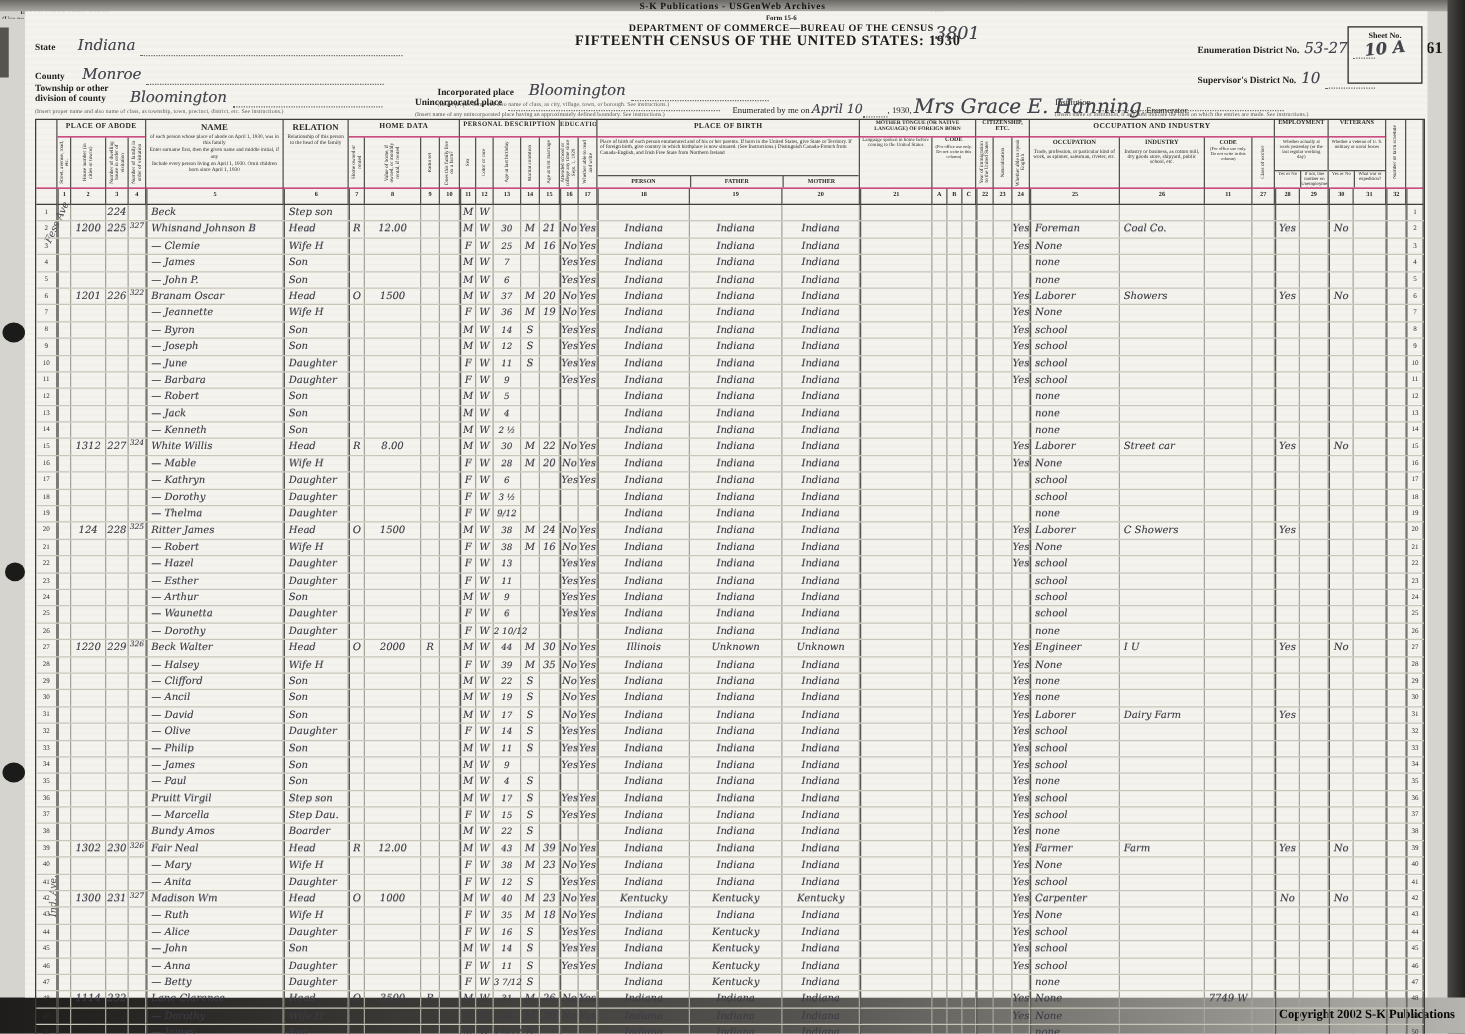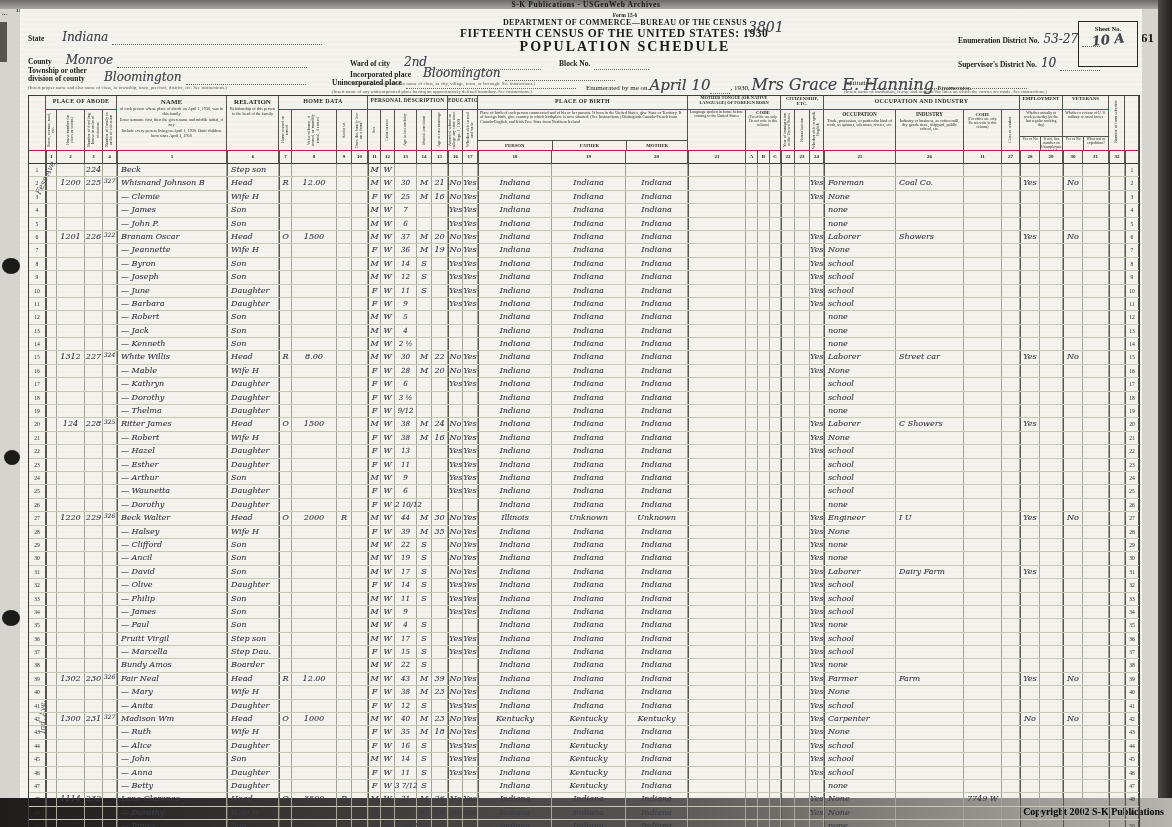--- a/index.html
+++ b/index.html
@@ -103,38 +103,30 @@
     <span class="ink big" style="margin-left:10px;">Monroe</span>
     <span class="dots" style="width:190px;"></span>
   </div>
 
   <div class="abs" style="left:330px;top:18px;width:320px;margin-top:36px;">
     <span class="lbl">Incorporated place</span>
     <span class="ink big" style="margin-left:8px;">Bloomington</span>
     <span class="dots" style="width:110px;"></span>
     <div class="tiny">(Insert proper name and also name of class, as city, village, town, or borough.   See instructions.)</div>
   </div>
-  <div class="abs" style="left:330px;top:43px;">
-    <span class="lbl">Ward of city</span>
-    <span class="ink big" style="margin-left:10px;">2nd</span>
-    <span class="dots" style="width:110px;"></span>
-    <span class="lbl" style="margin-left:14px;">Block No.</span>
-    <span class="dots" style="width:55px;"></span>
-  </div>
   <div class="abs" style="left:312px;top:62px;width:320px;">
     <span class="lbl">Unincorporated place</span>
     <span class="dots" style="width:170px;"></span>
     <div class="tiny">(Insert name of any unincorporated place having an approximately defined boundary.   See instructions.)</div>
   </div>
 
   <div class="abs" style="left:440px;top:3px;width:330px;">
     <div id="form-id">Form 15-6</div>
     <div id="dept">DEPARTMENT OF COMMERCE—BUREAU OF THE CENSUS</div>
     <div id="census-title">FIFTEENTH CENSUS OF THE UNITED STATES: 1930</div>
-    <div id="schedule">POPULATION SCHEDULE</div>
   </div>
   <div class="abs ink" style="left:728px;top:10px;font-size:14px;">3801</div>
 
   <div class="abs" style="left:938px;top:20px;">
     <span class="lbl">Enumeration District No.</span>
     <span class="ink big">53-27</span>
     <span class="dots" style="width:18px;"></span>
   </div>
   <div class="abs" style="left:938px;top:44px;">
     <span class="lbl">Supervisor's District No.</span>
@@ -146,21 +138,21 @@
     <div class="ink" style="font-size:13px;font-weight:bold;transform:rotate(-6deg);">10 A</div>
   </div>
 
   <div class="abs" style="left:824px;top:62px;">
     <span class="lbl" style="font-weight:normal;font-size:7px;">Institution</span>
     <span class="dots" style="width:150px;"></span>
     <div class="tiny" style="width:230px;">(Insert name of institution, if any, and indicate the lines on which the entries are made.   See instructions.)</div>
   </div>
   <div class="abs" style="left:566px;top:66px;font-size:7px;">
     <span>Enumerated by me on</span>
-    <span class="ink" style="font-size:15px;font-style:italic;">April 10</span><span class="dots" style="width:20px;"></span><span>, 1930,</span>
+    <span class="ink" style="font-size:10px;font-style:italic;">April 10</span><span class="dots" style="width:20px;"></span><span>, 1930,</span>
     <span class="ink" style="font-size:16px;">Mrs Grace E. Hanning</span><span>, Enumerator.</span>
   </div>
 </div>
 
 <div class="abs mnote" style="left:34px;top:192px;transform:rotate(-65deg);transform-origin:left top;">Fess Ave</div>
 <div class="abs mnote" style="left:38px;top:700px;writing-mode:vertical-rl;transform:rotate(180deg);font-size:7.5px;">Ind. Ave.</div>
 
 <div class="abs" id="sheet-table">
 
   <div class="cgrid" id="head-grid">

